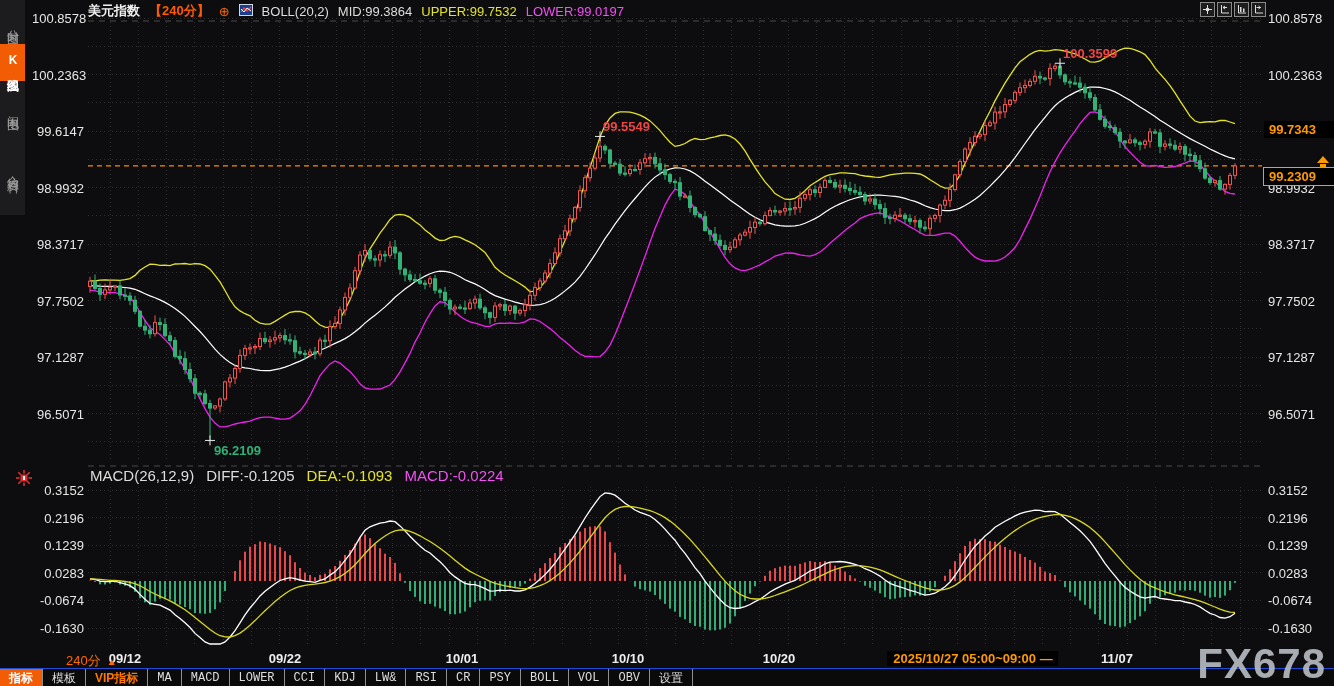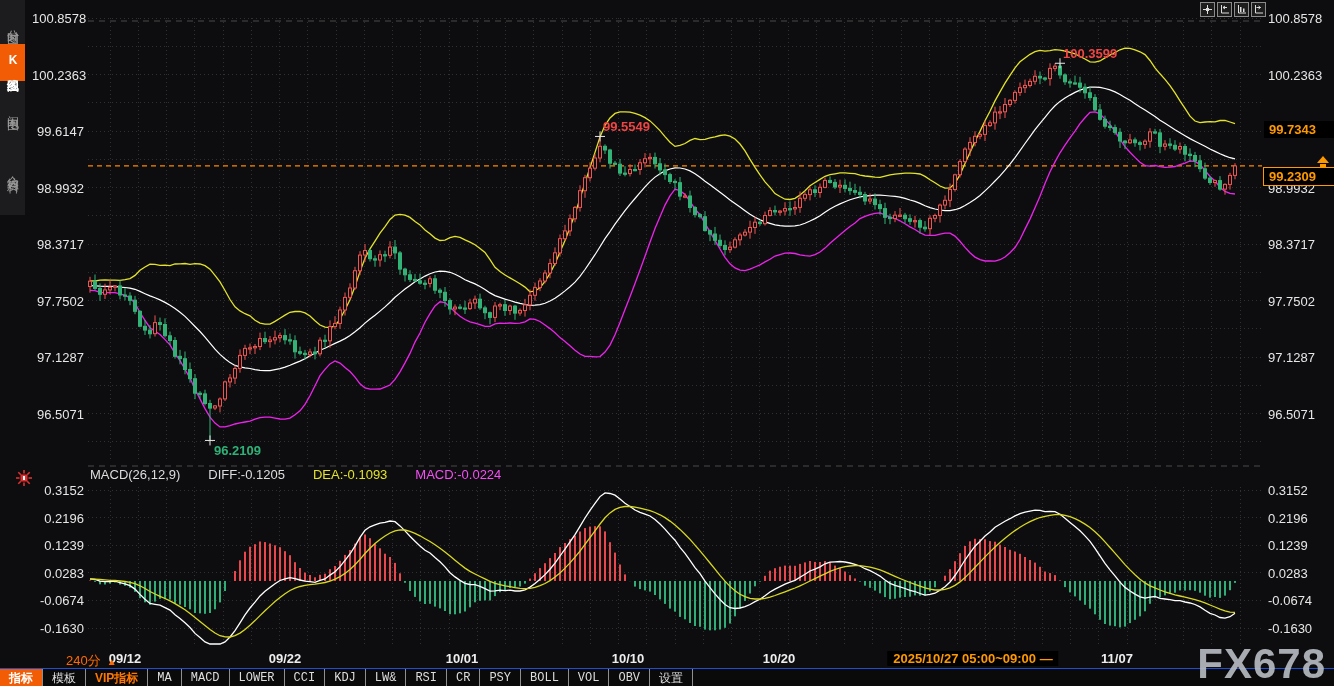--- a/index.html
+++ b/index.html
@@ -29,21 +29,21 @@
   .ytick.right{text-align:left;}
   
   .tag{position:absolute;font-size:13px;font-weight:bold;color:#ff9900;background:#000;
        padding:1px 5px;line-height:15px;}
   .tag.boxed{border:1px solid #ff9900;}
   
   .anno{position:absolute;font-size:13px;font-weight:bold;white-space:nowrap;}
   .anno.red{color:#f04545;}
   .anno.green{color:#2fb277;}
   
-  #macd-header{position:absolute;left:90px;top:467px;display:flex;gap:28px;font-size:13px;white-space:nowrap;}
+  #macd-header{position:absolute;left:90px;top:467px;display:flex;gap:12px;font-size:15px;white-space:nowrap;}
   .m-white{color:#ddd;}
   .m-yellow{color:#e3e32a;}
   .m-magenta{color:#f44ff4;}
   
   #xaxis{position:absolute;left:0;top:651px;width:1334px;height:17px;}
   .xlab{position:absolute;top:0;font-size:13px;font-weight:bold;color:#eee;transform:translateX(-50%);white-space:nowrap;text-align:center;}
   .xlab.hl{color:#ff9900;background:#000;padding:0 6px;}
   #period-left{position:absolute;left:66px;top:652px;font-size:13px;font-weight:normal;color:#ff6a00;cursor:pointer;}
   #period-left .tri{font-size:10px;margin-left:6px;}
   
@@ -887,20 +887,36 @@
       <polyline points="90.0,579.0 95.0,579.1 100.0,579.5 105.0,579.9 110.0,580.3 115.0,580.5 120.0,580.9 125.0,581.5 130.0,582.3 135.0,583.7 140.0,585.8 145.0,588.5 150.0,591.5 155.0,594.0 160.0,596.3 165.0,598.5 170.0,600.9 175.0,603.6 180.0,606.6 185.0,609.8 190.0,613.4 195.0,617.4 200.0,621.4 205.0,625.5 210.0,629.5 215.0,633.0 220.0,635.7 225.0,636.9 230.0,637.0 235.0,635.7 240.0,633.1 245.0,629.5 250.0,625.2 255.0,620.6 260.0,615.6 265.0,610.8 270.0,606.1 275.0,601.6 280.0,597.4 285.0,593.7 290.0,590.5 295.0,588.1 300.0,586.5 305.0,585.4 310.0,584.7 315.0,584.2 320.0,583.4 325.0,582.5 330.0,581.1 335.0,579.2 340.0,576.7 345.0,573.4 350.0,569.5 355.0,564.8 360.0,559.4 365.0,553.5 370.0,548.2 375.0,543.5 380.0,539.4 385.0,536.0 390.0,533.0 395.0,530.8 400.0,529.8 405.0,530.0 410.0,531.3 415.0,533.3 420.0,535.8 425.0,538.7 430.0,541.5 435.0,544.8 440.0,548.2 445.0,551.9 450.0,556.1 455.0,560.2 460.0,564.3 465.0,568.1 470.0,571.4 475.0,574.0 480.0,576.5 485.0,578.9 490.0,581.4 495.0,583.3 500.0,584.7 505.0,585.9 510.0,586.7 515.0,587.6 520.0,588.3 525.0,588.6 530.0,588.3 535.0,587.3 540.0,585.7 545.0,583.5 550.0,580.6 555.0,577.1 560.0,572.9 565.0,568.1 570.0,562.9 575.0,557.2 580.0,551.1 585.0,544.4 590.0,537.6 595.0,530.8 600.0,524.0 605.0,517.8 610.0,512.9 615.0,509.4 620.0,507.3 625.0,506.5 630.0,506.5 635.0,507.2 640.0,508.2 645.0,509.4 650.0,510.7 655.0,512.5 660.0,514.8 665.0,517.6 670.0,521.1 675.0,524.9 680.0,529.4 685.0,534.2 690.0,539.4 695.0,545.1 700.0,550.8 705.0,556.9 710.0,563.0 715.0,569.2 720.0,575.3 725.0,581.1 730.0,586.4 735.0,590.8 740.0,594.3 745.0,596.7 750.0,598.3 755.0,599.0 760.0,599.0 765.0,598.4 770.0,597.1 775.0,595.5 780.0,593.7 785.0,591.8 790.0,589.9 795.0,588.0 800.0,585.8 805.0,583.5 810.0,581.0 815.0,578.6 820.0,576.2 825.0,573.8 830.0,571.4 835.0,569.5 840.0,567.9 845.0,566.7 850.0,566.0 855.0,565.7 860.0,565.7 865.0,566.3 870.0,567.2 875.0,568.4 880.0,569.9 885.0,571.9 890.0,574.2 895.0,576.4 900.0,578.5 905.0,580.5 910.0,582.5 915.0,584.3 920.0,586.1 925.0,587.9 930.0,589.2 935.0,590.0 940.0,590.0 945.0,589.4 950.0,587.9 955.0,585.4 960.0,581.9 965.0,577.6 970.0,572.6 975.0,567.3 980.0,562.1 985.0,556.9 990.0,551.9 995.0,547.0 1000.0,542.4 1005.0,538.2 1010.0,534.3 1015.0,530.6 1020.0,527.2 1025.0,524.2 1030.0,521.6 1035.0,519.3 1040.0,517.5 1045.0,516.3 1050.0,515.3 1055.0,514.6 1060.0,514.5 1065.0,515.3 1070.0,516.7 1075.0,518.6 1080.0,521.1 1085.0,524.1 1090.0,527.5 1095.0,531.7 1100.0,536.5 1105.0,541.9 1110.0,547.5 1115.0,553.1 1120.0,558.9 1125.0,564.6 1130.0,569.9 1135.0,574.7 1140.0,579.2 1145.0,582.9 1150.0,585.8 1155.0,587.9 1160.0,590.0 1165.0,591.8 1170.0,593.4 1175.0,594.8 1180.0,596.0 1185.0,597.2 1190.0,598.4 1195.0,599.6 1200.0,601.1 1205.0,602.9 1210.0,605.0 1215.0,607.0 1220.0,609.1 1225.0,610.9 1230.0,612.1 1235.0,612.3" fill="none" stroke="#d8d820" stroke-width="1.3" clip-path="url(#cpd)"></polyline>
     </svg>
 
   <div id="sidebar">
       <div class="side-item" style="top: 3px; height: 39px;">分时图</div>
       <div class="side-item active" style="top: 44px; height: 37px;">K线图</div>
       <div class="side-item" style="top: 85px; height: 47px;">闪电图</div>
       <div class="side-item" style="top: 137px; height: 66px;">合约资料</div>
     </div>
 
+  <div id="header">
+    <span class="h-title">美元指数</span>
+    <span class="h-period">【240分】</span>
+    <span class="h-plus">⊕</span>
+    <span>
+      <svg width="14" height="12" viewBox="0 0 14 12">
+          <rect x="0.5" y="0.5" width="13" height="11" fill="#1a3f8f" stroke="#cfd6e4"></rect>
+          <polyline points="2,8 5,4 8,7 12,3" fill="none" stroke="#ff4040" stroke-width="1.2"></polyline>
+          <polyline points="2,5 5,8 8,4 12,7" fill="none" stroke="#fff" stroke-width="1"></polyline>
+        </svg>
+    </span>
+    <span class="h-white">BOLL(20,2)</span>
+    <span class="h-white">MID:99.3864</span>
+    <span class="h-upper">UPPER:99.7532</span>
+    <span class="h-lower">LOWER:99.0197</span>
+  </div>
 
   <div id="tr-icons">
       <div class="tr-btn">
         <svg width="9" height="9" viewBox="0 0 9 9">
           <path d="M4.5 0v9M0 4.5h9" stroke="#ddd"></path>
           <rect x="3" y="3" width="3" height="3" fill="#ddd"></rect>
         </svg>
       </div>
       <div class="tr-btn">
         <svg width="9" height="9" viewBox="0 0 9 9">

